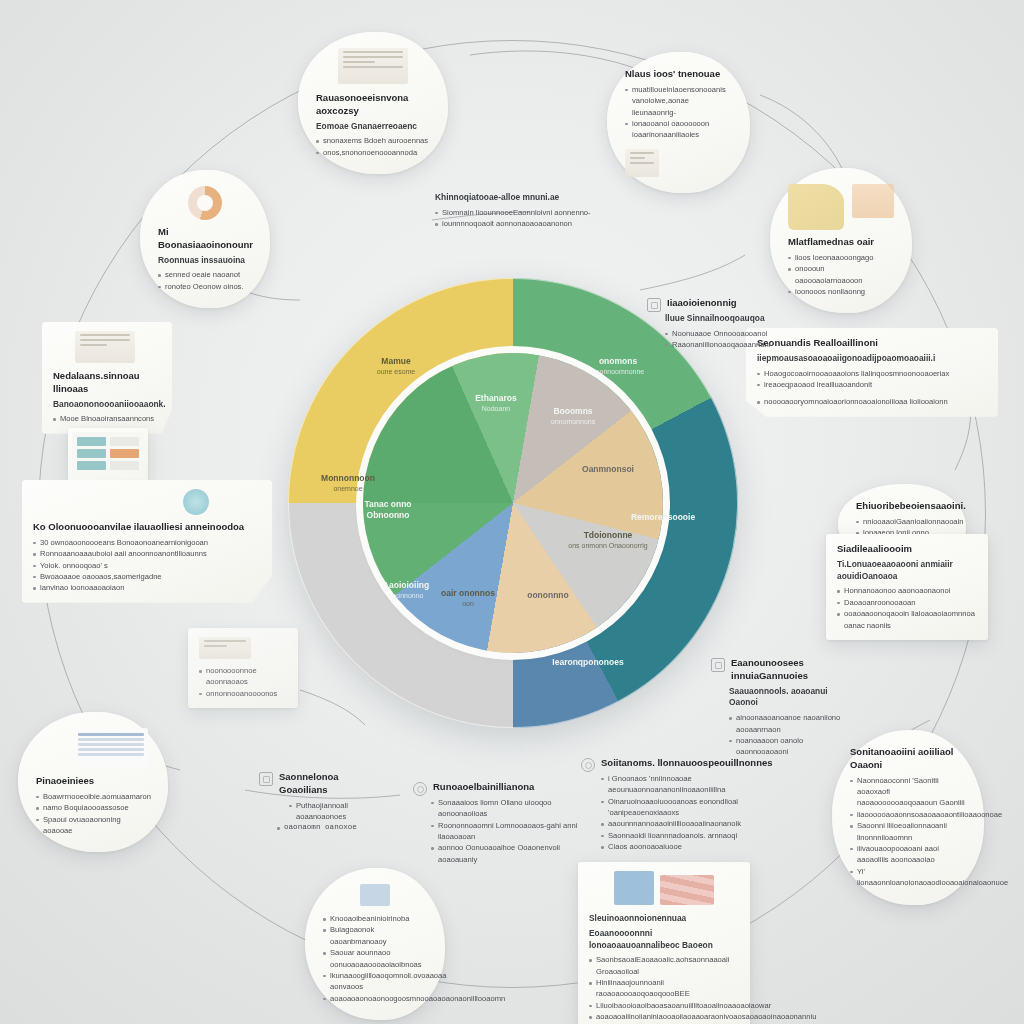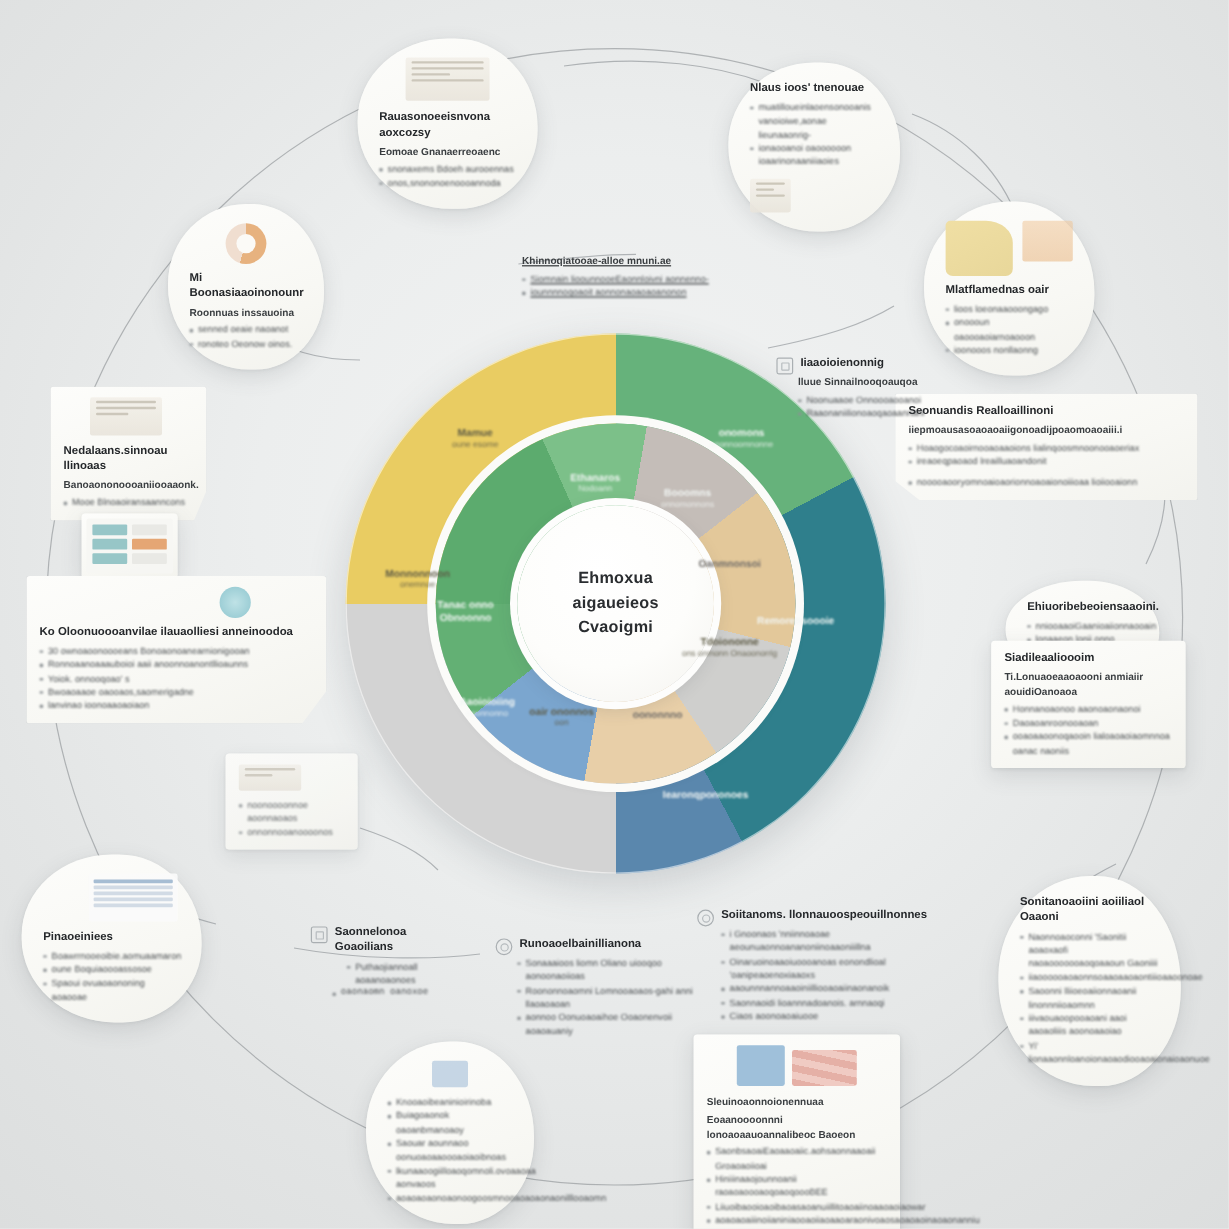--- a/index.html
+++ b/index.html
@@ -182,25 +182,20 @@
             #7cc089 0deg 10deg,
             #c4bdb8 10deg 52deg,
             #e3c89a 52deg 104deg,
             #cfcfcd 104deg 146deg,
             #e8cfa8 146deg 190deg,
             #7ba6cf 190deg 232deg,
             #63b074 232deg 270deg,
             #5cab6e 270deg 336deg,
             #7cc089 336deg 360deg);"></div>
 
-    <div class="hub">
-      <span class="hub-line">Ehmoxua</span>
-      <span class="hub-line">aigaueieos</span>
-      <span class="hub-line">Cvaoigmi</span>
-    </div>
 
     <div class="seg-label lbl-dark" style="left:108px;top:88px;width:110px;">
       <span class="t">Mamue</span>
       <span class="s">oune esome</span>
     </div>
     <div class="seg-label lbl-light" style="left:330px;top:88px;width:100px;">
       <span class="t">onomons</span>
       <span class="s">anonnoomnonne</span>
     </div>
     <div class="seg-label lbl-light" style="left:375px;top:240px;width:130px;">
@@ -325,21 +320,21 @@
   <div class="card blob" style="left:18px;top:712px;width:150px;">
     <div class="thumb th-table" style="width:68px;height:34px;margin:0 0 7px 38px;">
       <div class="r h"></div>
         <div class="r"></div>
         <div class="r"></div>
         <div class="r"></div>
         <div class="r"></div>
     </div>
     <div class="c-title">Pinaoeiniees</div>
     <div class="c-li">Boawrrnooeoibie.aomuaamaron</div>
-    <div class="c-li">oune Boquiaoooassosoe</div>
+    <div class="c-li">namo Boquiaoooassosoe</div>
     <div class="c-li">Spaoui ovuaoaononing aoaooae</div>
   </div>
 
   <div class="card blob" style="left:770px;top:168px;width:142px;">
     <div class="row" style="justify-content:center;margin-bottom:6px;">
       <div class="th-yellow"></div>
       <div class="th-orange" style="opacity:.55;"></div>
     </div>
     <div class="c-title">Mlatflamednas oair</div>
     <div class="c-li">lioos loeonaaooongago</div>
@@ -362,20 +357,31 @@
   </div>
 
   <div class="card rect" style="left:826px;top:534px;width:162px;">
     <div class="c-title">Siadileaalioooim</div>
     <div class="c-sub">Ti.Lonuaoeaaoaooni anmiaiir aouidiOanoaoa</div>
     <div class="c-li">Honnanoaonoo aaonoaonaonoi</div>
     <div class="c-li">Daoaoanroonooaoan</div>
     <div class="c-li">ooaoaaoonoqaooin lialoaoaoiaomnnoa oanac naoniis</div>
   </div>
 
+  <div class="card" style="left:700px;top:648px;width:160px;background:none;box-shadow:none;">
+    <div class="c-head">
+      <span class="badge"></span>
+      <div>
+        <div class="c-title">Eaanounoosees innuiaGannuoies</div>
+      </div>
+    </div>
+    <div class="c-sub" style="margin-left:18px;">Saauaonnools. aoaoanui Oaonoi</div>
+    <div class="c-li" style="margin-left:18px;">ainoonaaoanoanoe  naoaniiono  aooaanrnaon</div>
+    <div class="c-li" style="margin-left:18px;">noanoaaoon oanolo oaonnooaoaoni</div>
+  </div>
 
   <div class="card" style="left:248px;top:762px;width:132px;background:none;box-shadow:none;">
     <div class="c-head">
       <span class="badge"></span>
       <div class="c-title">Saonnelonoa Goaoilians</div>
     </div>
     <div class="c-li" style="margin-left:30px;">Puthaojiannoall aoaanoaonoes</div>
     <div class="c-li" style="margin-left:18px;font-family:Liberation Mono, monospace;">oaonaomn oanoxoe</div>
   </div>
 
@@ -425,21 +431,21 @@
       <div class="b2"></div>
     </div>
     <div class="c-sub">Sleuinoaonnoionennuaa</div>
     <div class="c-sub">Eoaanoooonnni lonoaoaauoannalibeoc  Baoeon</div>
     <div class="c-li">SaonbsaoaiEaoaaoaiic.aohsaonnaaoaii Groaoaoiioai</div>
     <div class="c-li">Hiniiinaaojounnoanii raoaoaoooaoqoaoqoooBEE</div>
     <div class="c-li">Liiuoibaooioaoibaoasaoanuiillitoaoaiinoaaoaoiaowar</div>
     <div class="c-li">aoaoaoaiiinoiianiniaooaoiiaoaaoaraonivoaosaoaoaoinaoaonanniu</div>
   </div>
 
-  <div class="card" style="left:424px;top:203px;width:190px;background:none;box-shadow:none;text-decoration:underline;">
+  <div class="card" style="left:424px;top:183px;width:190px;background:none;box-shadow:none;">
     <div class="c-sub">Khinnoqiatooae-alloe mnuni.ae</div>
     <div class="c-li">Siomnain lioounnooeEaonnloivni  aonnenno-</div>
     <div class="c-li">iounnnnoqoaoit  aonnonaoaoaoanonon</div>
   </div>
 
   <div class="card" style="left:636px;top:288px;width:150px;background:none;box-shadow:none;">
     <div class="c-head">
       <span class="badge"></span>
       <div class="c-title">Iiaaoioienonnig</div>
     </div>

